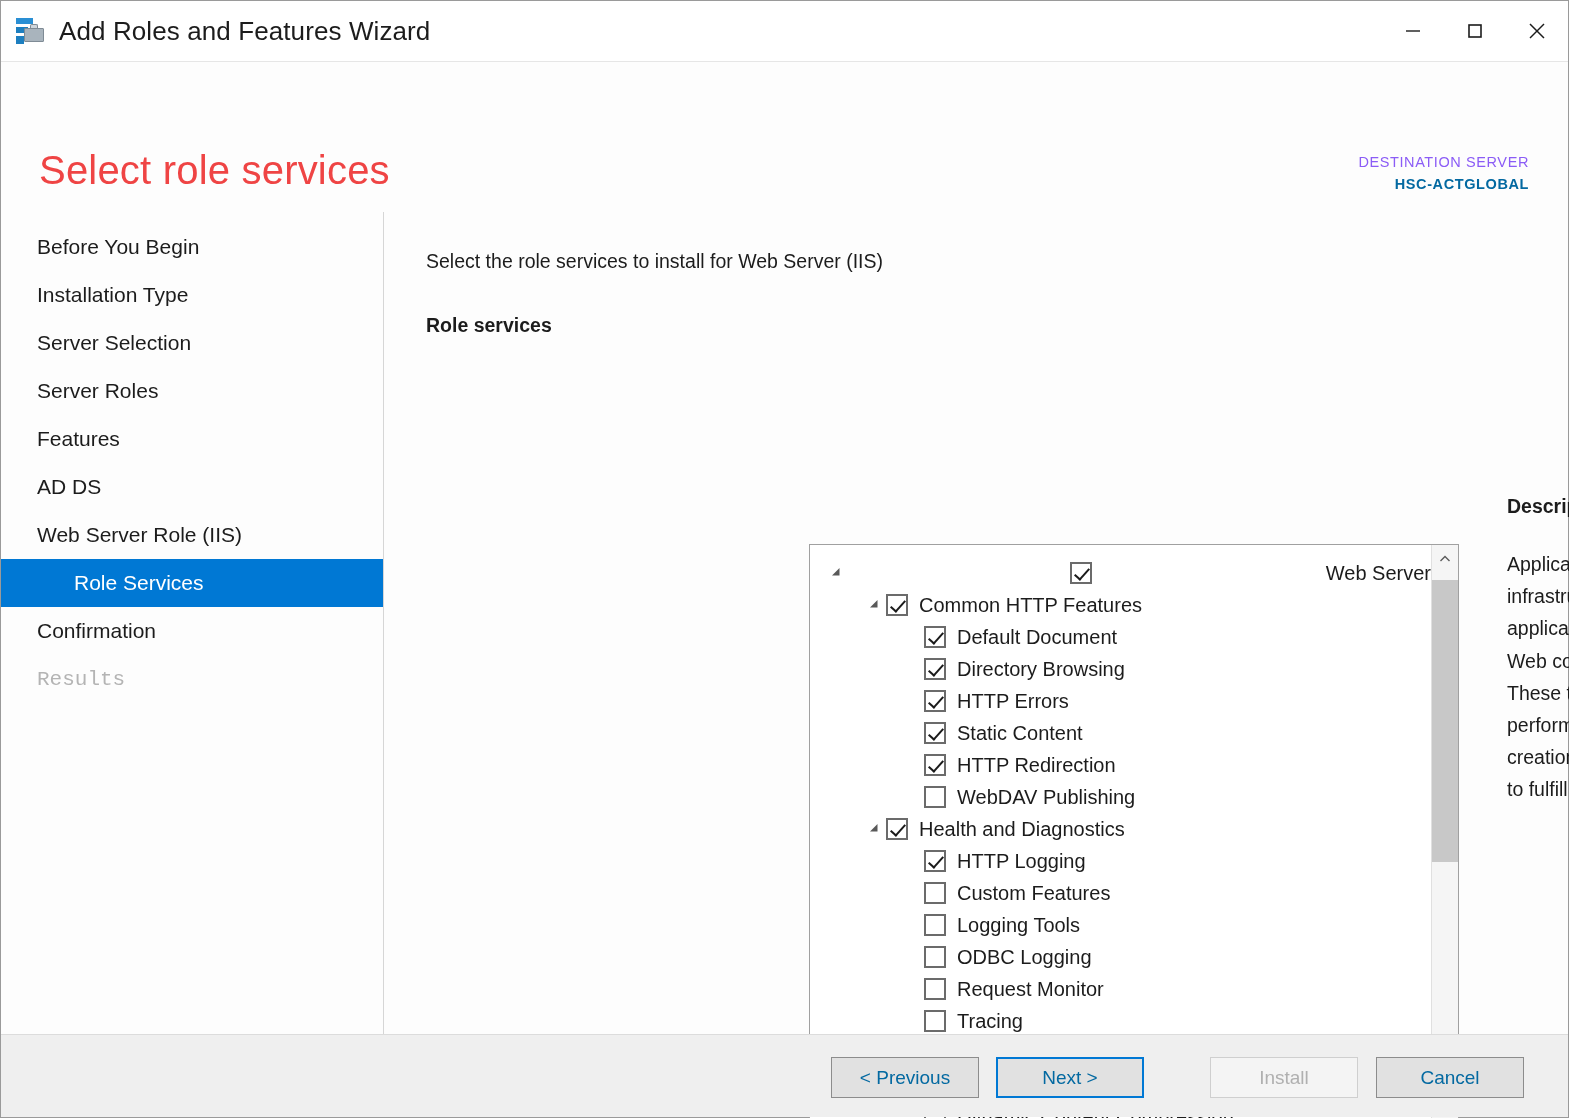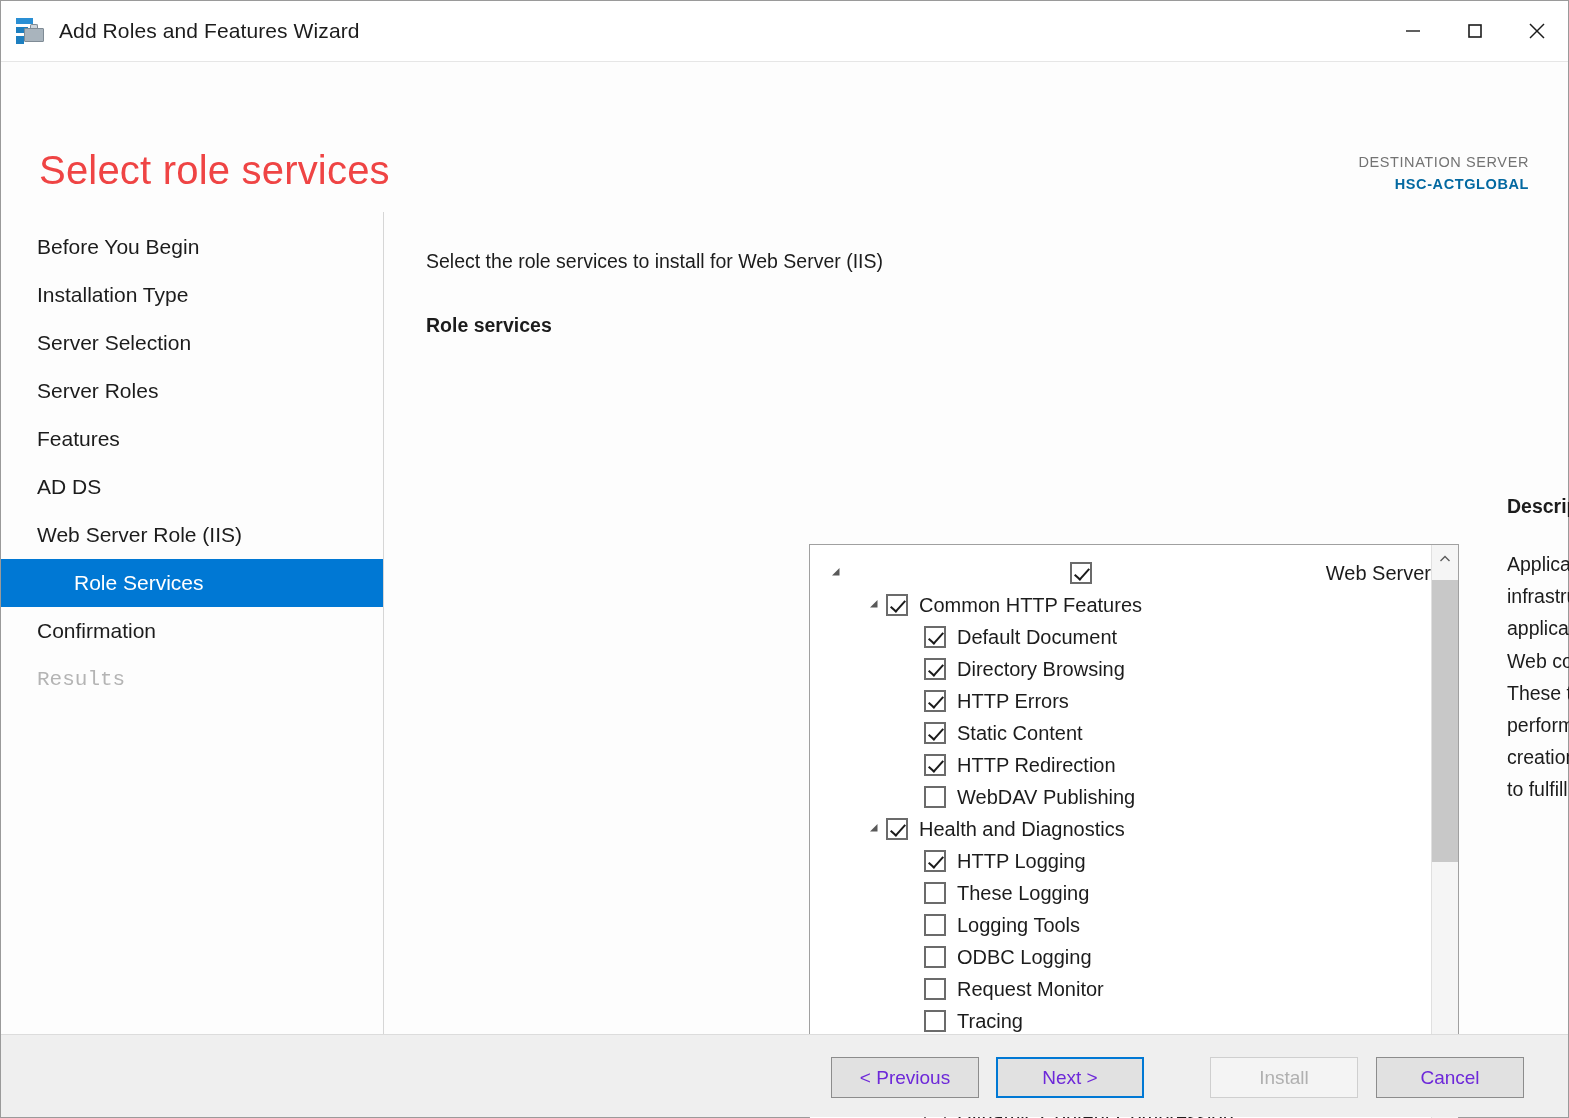--- a/index.html
+++ b/index.html
@@ -63,21 +63,21 @@
   }
   .app-icon .handle {
     position: absolute; left: 15px; top: 8px;
     width: 8px; height: 5px;
     border: 1px solid #7f8b95;
     border-bottom: none;
     border-radius: 2px 2px 0 0;
     background: #cfd6dc;
   }
   .title-text {
-    font-size: 21px;
+    font-size: 26px;
     color: #1c1c1c;
     letter-spacing: 0.1px;
     white-space: nowrap;
   }
   .win-controls {
     position: absolute;
     right: 0; top: 0;
     height: 60px;
     display: flex;
   }
@@ -110,21 +110,21 @@
   .dest-block {
     position: absolute;
     right: 39px;
     top: 111px;
     transform: translateY(-50%);
     text-align: right;
     line-height: 1.55;
   }
   .dest-label {
     font-size: 14.5px;
-    color: #737373;
+    color: #8b5cf6;
     letter-spacing: 0.6px;
   }
   .dest-value {
     font-size: 14.5px;
     color: #0369a1;
     letter-spacing: 0.6px;
     font-weight: bold;
   }
 
   
@@ -295,21 +295,21 @@
     background: #efefef;
     border-top: 1px solid #dcdcdc;
     position: relative;
   }
   .btn {
     position: absolute;
     top: 22px;
     height: 41px;
     font-size: 19px;
     font-family: "Liberation Sans", sans-serif;
-    color: #6d28d9;
+    color: #0369a1;
     background: #e1e1e1;
     border: 1px solid #8c8c8c;
     display: flex;
     align-items: center;
     justify-content: center;
     white-space: nowrap;
   }
   .btn-prev  { left: 830px;  width: 148px; }
   .btn-next  { left: 995px;  width: 148px; border: 2px solid #0078d4; background: #e1e1e1; }
   .btn-install { left: 1209px; width: 148px; background: #f4f4f4; border: 1px solid #cfcfcf; color: #b0b0b0; }
@@ -459,21 +459,21 @@
                 <span class="tree-label">Health and Diagnostics</span>
               </div>
               <div class="tree-row lvl2">
                 <span class="expander empty"></span>
                 <span class="cbx checked"></span>
                 <span class="tree-label">HTTP Logging</span>
               </div>
               <div class="tree-row lvl2">
                 <span class="expander empty"></span>
                 <span class="cbx"></span>
-                <span class="tree-label">These Logging</span>
+                <span class="tree-label">Custom Features</span>
               </div>
               <div class="tree-row lvl2">
                 <span class="expander empty"></span>
                 <span class="cbx"></span>
                 <span class="tree-label">Logging Tools</span>
               </div>
               <div class="tree-row lvl2">
                 <span class="expander empty"></span>
                 <span class="cbx"></span>
                 <span class="tree-label">ODBC Logging</span>

